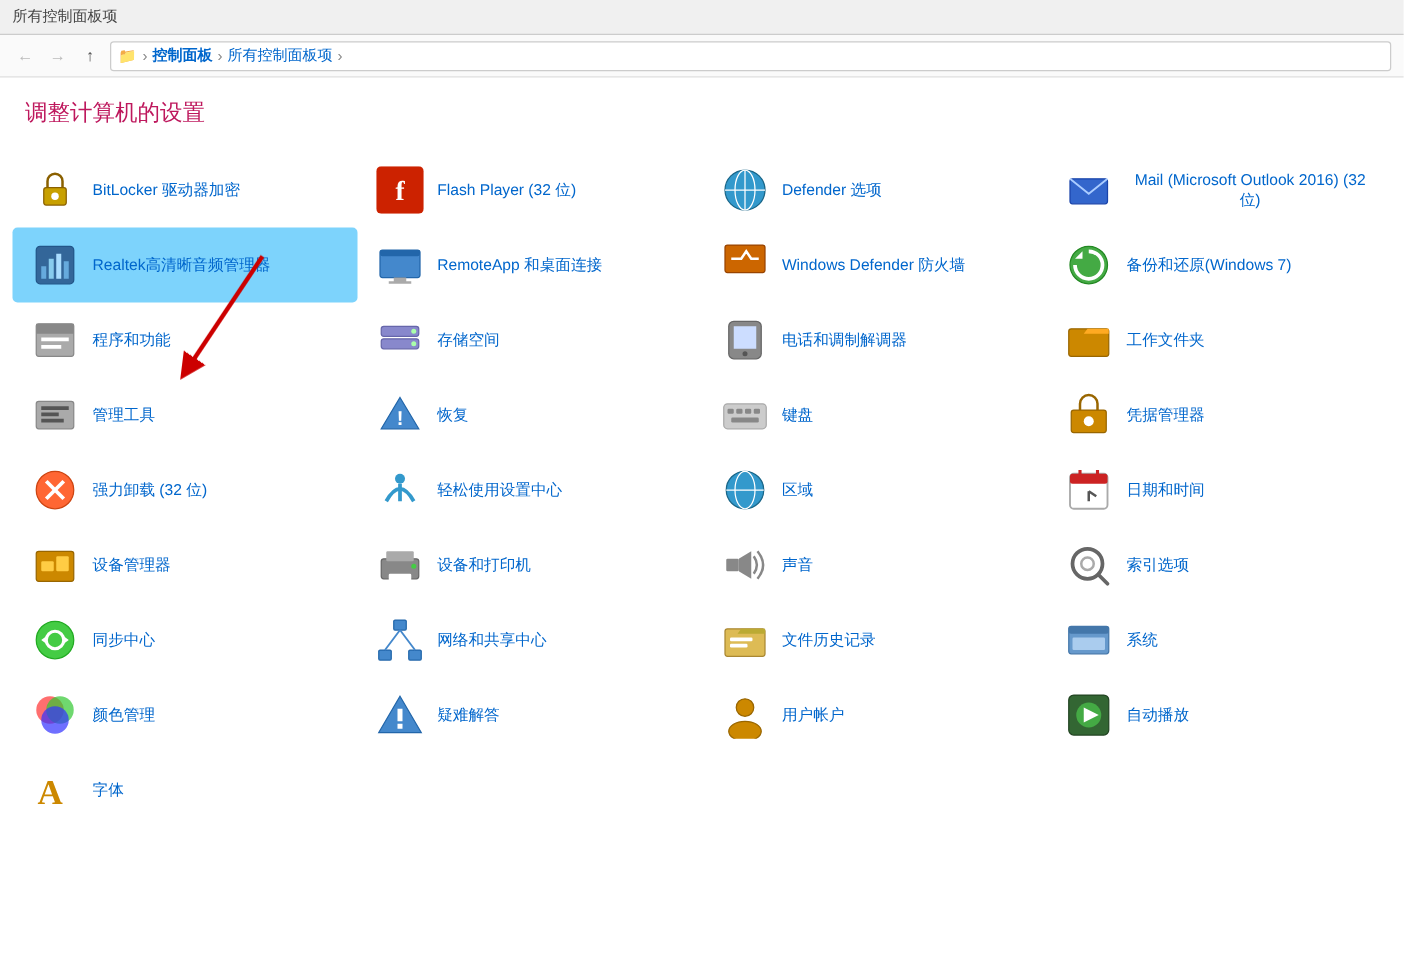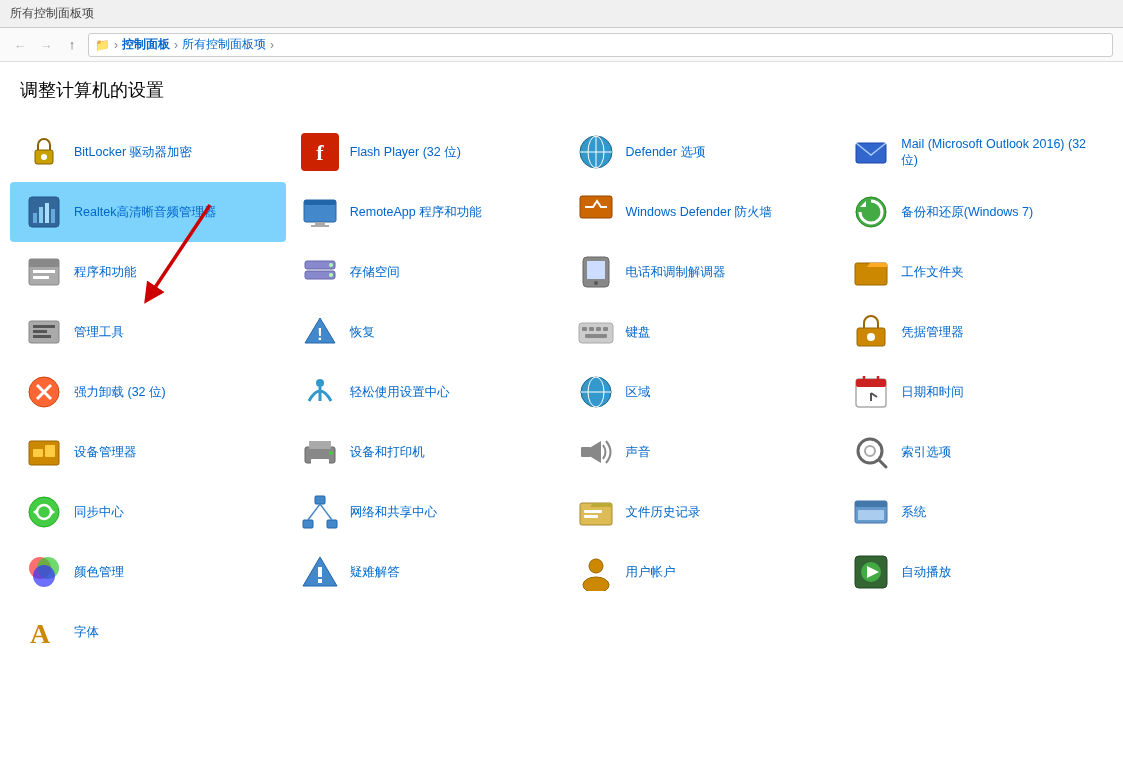--- a/index.html
+++ b/index.html
@@ -56,28 +56,29 @@
       height: 24px;
       font-size: 12px;
       color: #0066cc;
     }
     .breadcrumb-sep { color: #888; margin: 0 4px; }
     
     #page-header {
       padding: 16px 20px 10px 20px;
       font-size: 18px;
       font-weight: 300;
-      color: #000000;
+      color: #be185d;
     }
     
     #items-grid {
       display: grid;
       grid-template-columns: repeat(4, 1fr);
       gap: 0;
       padding: 10px 10px;
+      text-align: center;
     }
     .grid-item {
       display: flex;
       align-items: center;
       gap: 10px;
       padding: 10px 14px;
       border-radius: 4px;
       cursor: pointer;
       position: relative;
     }
@@ -183,21 +184,21 @@
     </div>
     <div class="grid-item">
       <div class="item-icon">
         <svg width="38" height="38" viewBox="0 0 38 38">
           <rect x="3" y="7" width="32" height="22" rx="2" fill="#4488cc" stroke="#2266aa" stroke-width="1"></rect>
           <rect x="3" y="7" width="32" height="5" rx="2" fill="#2266aa"></rect>
           <rect x="14" y="29" width="10" height="4" fill="#aaaaaa"></rect>
           <line x1="10" y1="33" x2="28" y2="33" stroke="#aaaaaa" stroke-width="2"></line>
         </svg>
       </div>
-      <span class="item-label">RemoteApp 程序和功能</span>
+      <span class="item-label">RemoteApp 和桌面连接</span>
     </div>
     <div class="grid-item">
       <div class="item-icon">
         <svg width="38" height="38" viewBox="0 0 38 38">
           <rect x="3" y="3" width="32" height="22" rx="2" fill="#cc6600" stroke="#994400" stroke-width="1"></rect>
           <path d="M8 14 h8 l4 -6 4 6 h6" fill="none" stroke="white" stroke-width="2"></path>
         </svg>
       </div>
       <span class="item-label">Windows Defender 防火墙</span>
     </div>

